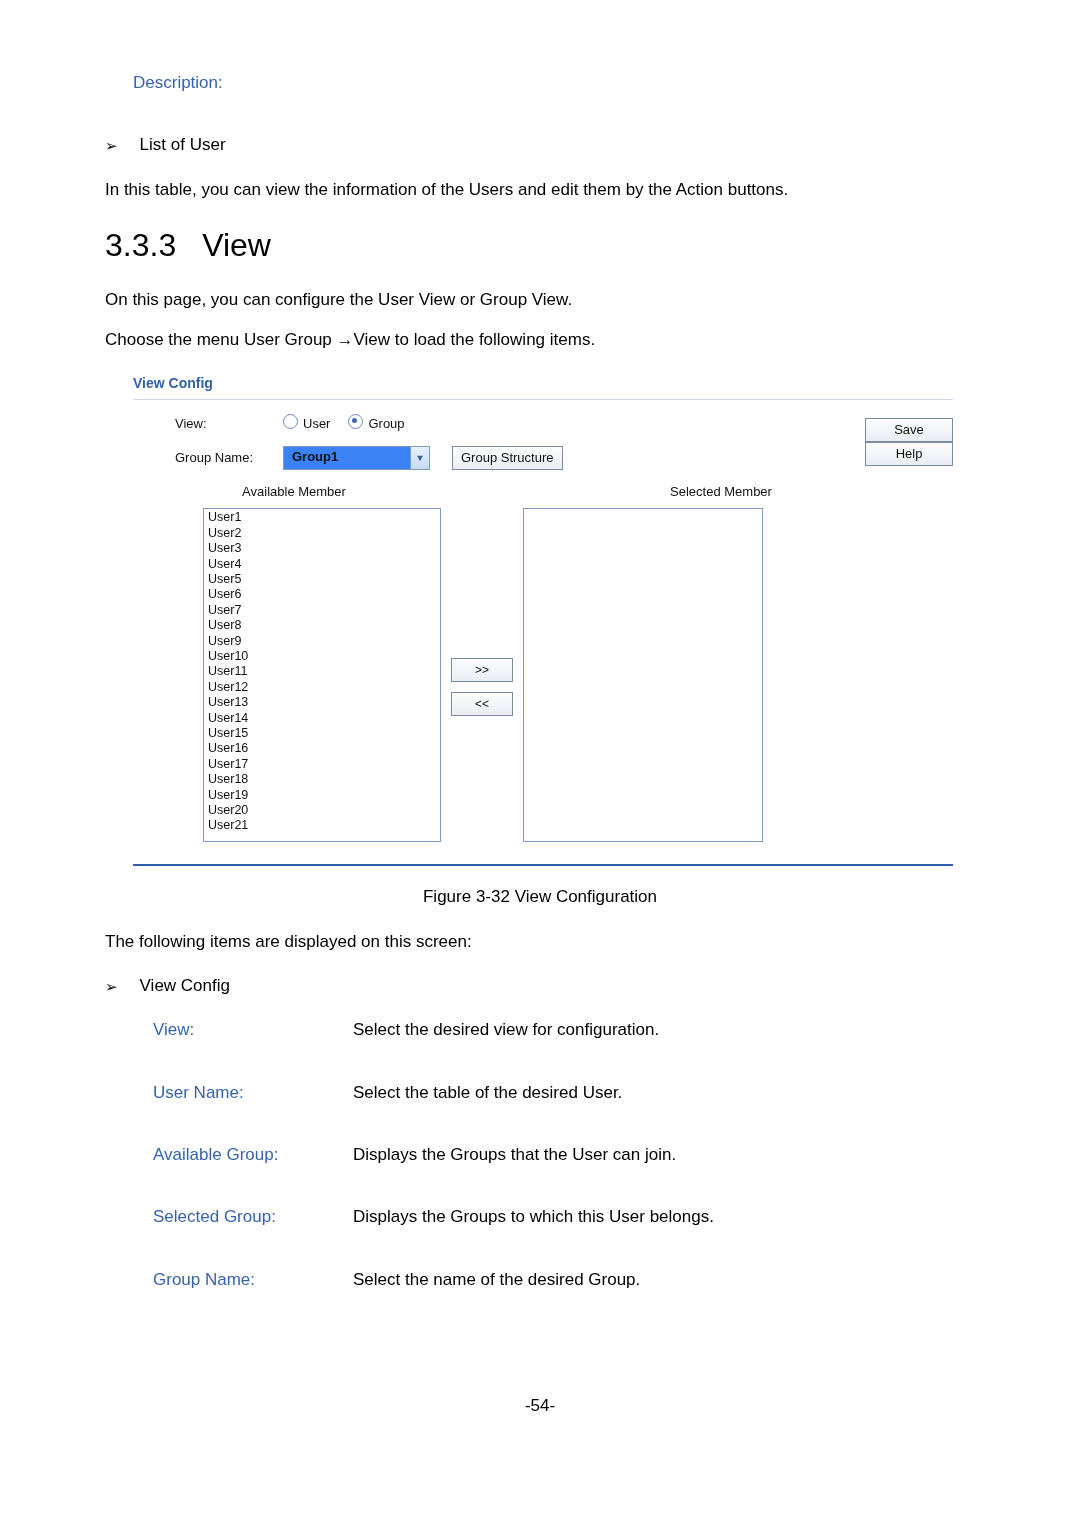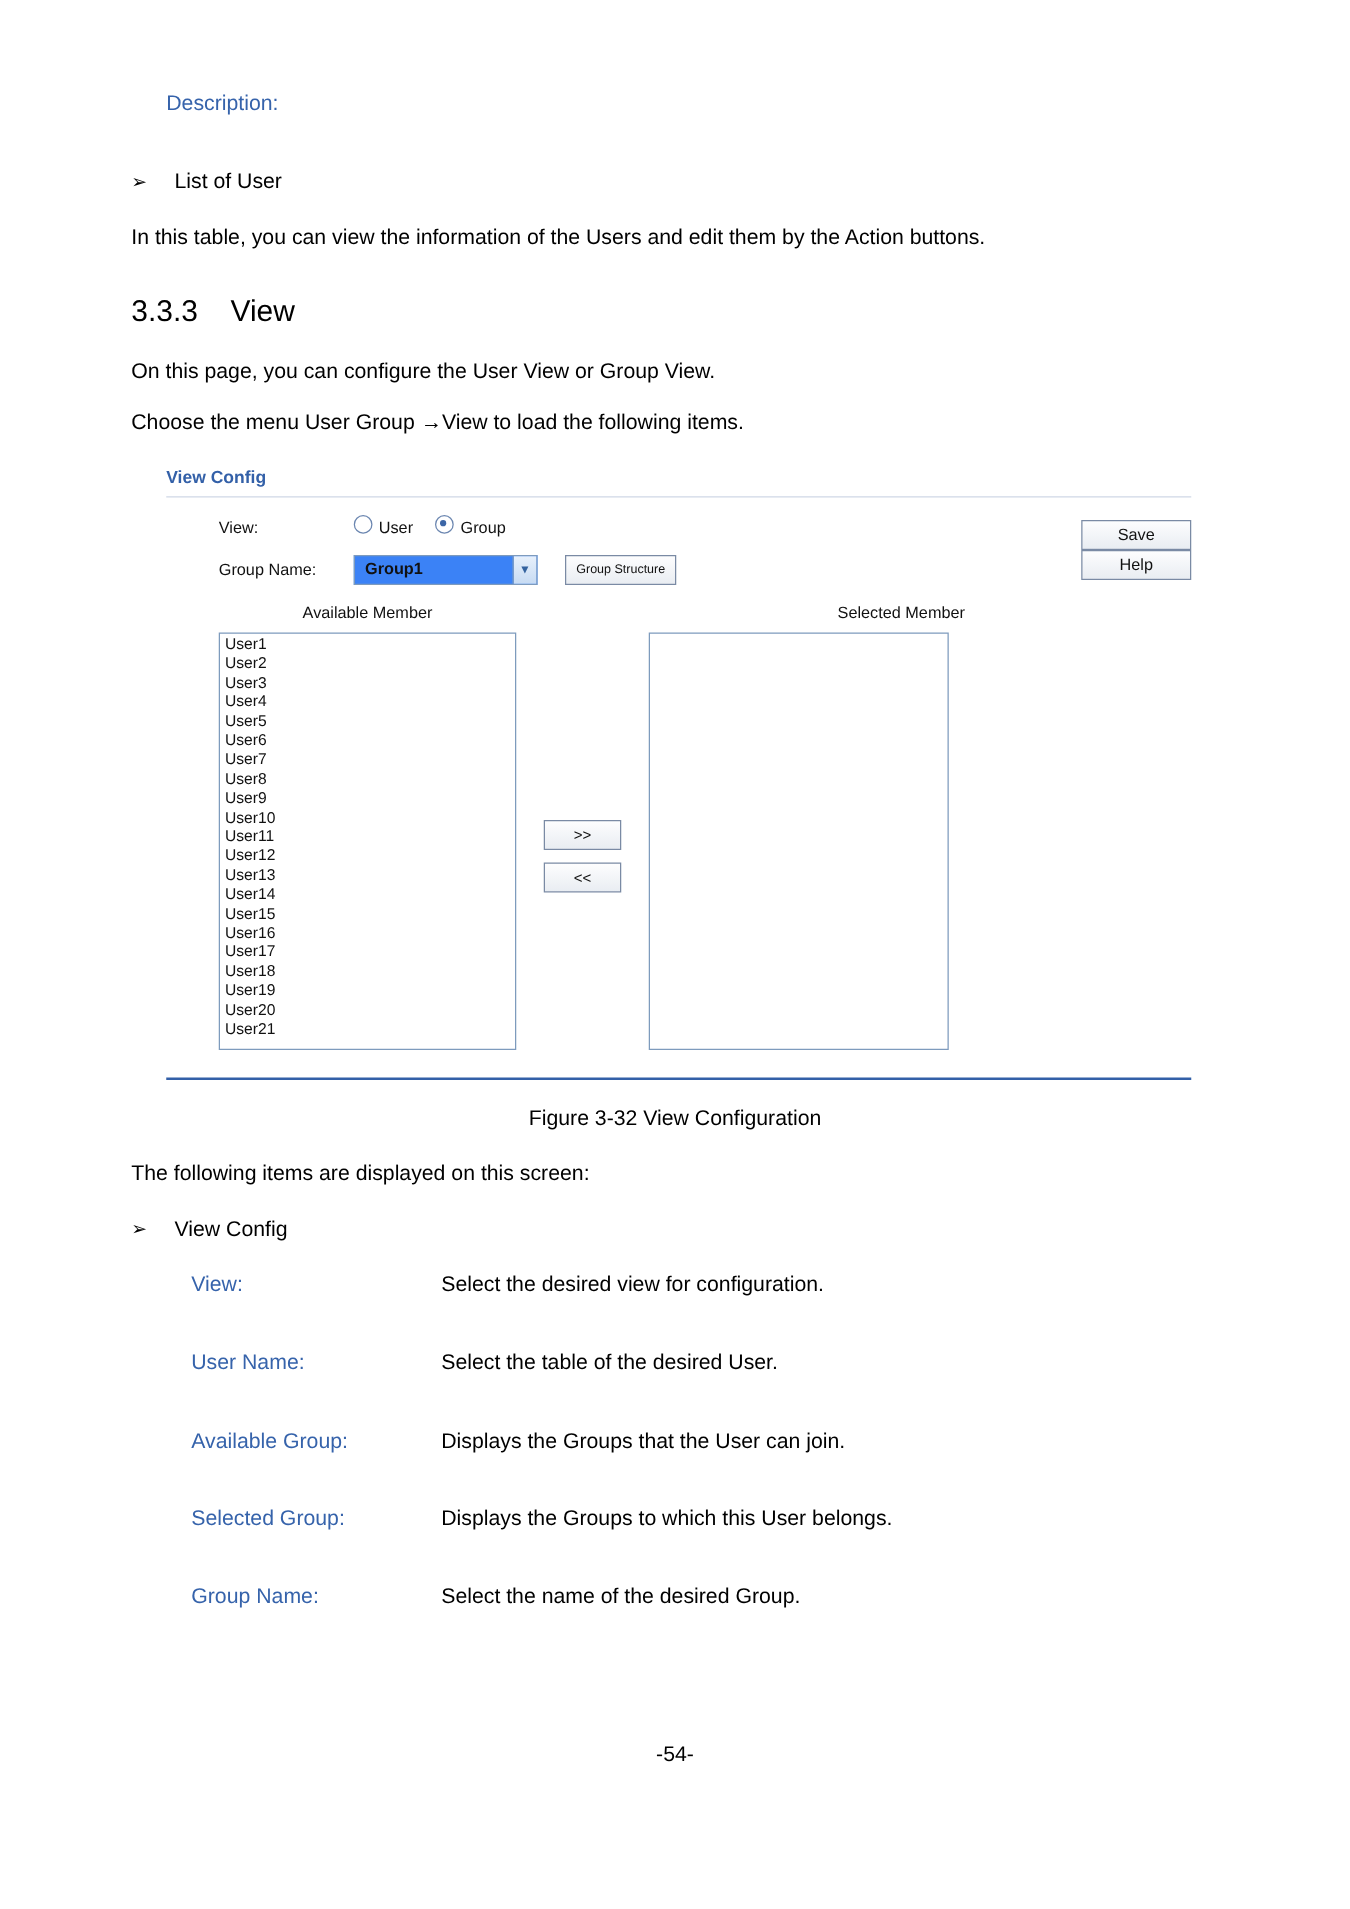--- a/index.html
+++ b/index.html
@@ -6,38 +6,38 @@
   body{font-family:Arial,Helvetica,sans-serif;color:#000;font-size:17px;line-height:1.55;width:1080px;}
   .page{padding:70px 105px 60px 105px;}
   .term{color:#3663ab;}
   .def-row{display:flex;margin:0 0 36px 0;}
   .def-term{width:200px;flex-shrink:0;}
   .def-text{flex:1;}
   .bullet-row{display:flex;align-items:center;margin:18px 0 18px 0;}
   .bullet{font-family:Arial;font-size:15px;margin-right:22px;}
   .indent{padding-left:28px;}
   p{margin:14px 0;}
-  h3.sec{font-size:24px;font-weight:400;margin:28px 0 16px 0;}
+  h3.sec{font-size:32px;font-weight:400;margin:18px 0 16px 0;}
   .sec-no{display:inline-block;margin-right:26px;}
   
   .fig-wrap{margin:16px 0 8px 28px;border-bottom:2px solid #3360a8;padding-bottom:22px;width:820px;}
   .fig-title{color:#3360a8;font-weight:700;font-size:14px;font-family:Tahoma,Arial,sans-serif;border-bottom:1px solid #cfd7e6;padding:4px 0 4px 0;}
   .fig-body{display:flex;gap:24px;padding:14px 0 0 42px;font-family:Tahoma,Verdana,Arial,sans-serif;font-size:13px;color:#111;}
   .fig-main{flex:1;}
   .fig-side{width:88px;display:flex;flex-direction:column;gap:0;padding-top:4px;}
   .fig-row{display:flex;align-items:center;margin-bottom:12px;}
   .fig-lbl{width:108px;}
   .radio{display:inline-flex;align-items:flex-start;margin-right:18px;}
   .radio-dot{width:13px;height:13px;border:1px solid #6b86b0;border-radius:50%;margin-right:5px;position:relative;display:inline-block;}
   .radio-dot.on:after{content:"";position:absolute;left:3px;top:3px;width:5px;height:5px;background:#3c66a6;border-radius:50%;}
   .combo{border:1px solid #7e9bbd;height:22px;display:flex;background:#3b82f6;font-weight:bold;}
   .combo .cv{padding:0 8px;min-width:110px;}
   .combo .arrow{width:18px;height:22px;background:linear-gradient(#e7f0fb,#c7dbf3);border-left:1px solid #7e9bbd;display:flex;align-items:center;justify-content:center;color:#34639f;font-size:10px;}
-  .gs-btn{margin-left:22px;border:1px solid #7a8aa4;background:linear-gradient(#fdfdfe,#e9edf2);font-size:10px;padding:0 8px;height:22px;display:inline-flex;align-items:center;}
-  .lists-row{display:flex;align-items:flex-start;gap:22px;}
+  .gs-btn{margin-left:22px;border:1px solid #7a8aa4;background:linear-gradient(#fdfdfe,#e9edf2);font-size:13px;padding:0 8px;height:22px;display:inline-flex;align-items:center;}
+  .lists-row{display:flex;align-items:flex-start;gap:10px;margin-left:28px;}
   .list-col{width:238px;}
   .list-col-right{width:240px;}
   .list-hdr{display:flex;justify-content:space-between;margin:0 0 6px 0;font-size:13px;}
   .listbox{border:1px solid #7e9bbd;height:330px;overflow:hidden;background:#fff;padding:1px 0;}
   .listbox div{padding:0 4px;font-size:12.5px;line-height:15.4px;}
   .mid-btns{display:flex;flex-direction:column;gap:10px;padding-top:150px;}
   .mv-btn{width:60px;height:22px;border:1px solid #7a8aa4;background:linear-gradient(#fdfdfe,#e9edf2);font-size:12px;display:flex;align-items:center;justify-content:center;}
   .side-btn{height:22px;border:1px solid #7a8aa4;background:linear-gradient(#fdfdfe,#e9edf2);font-size:13px;display:flex;align-items:center;justify-content:center;}
   .caption{text-align:center;margin:18px 0 18px 0;}
   .defs{padding-left:48px;}

